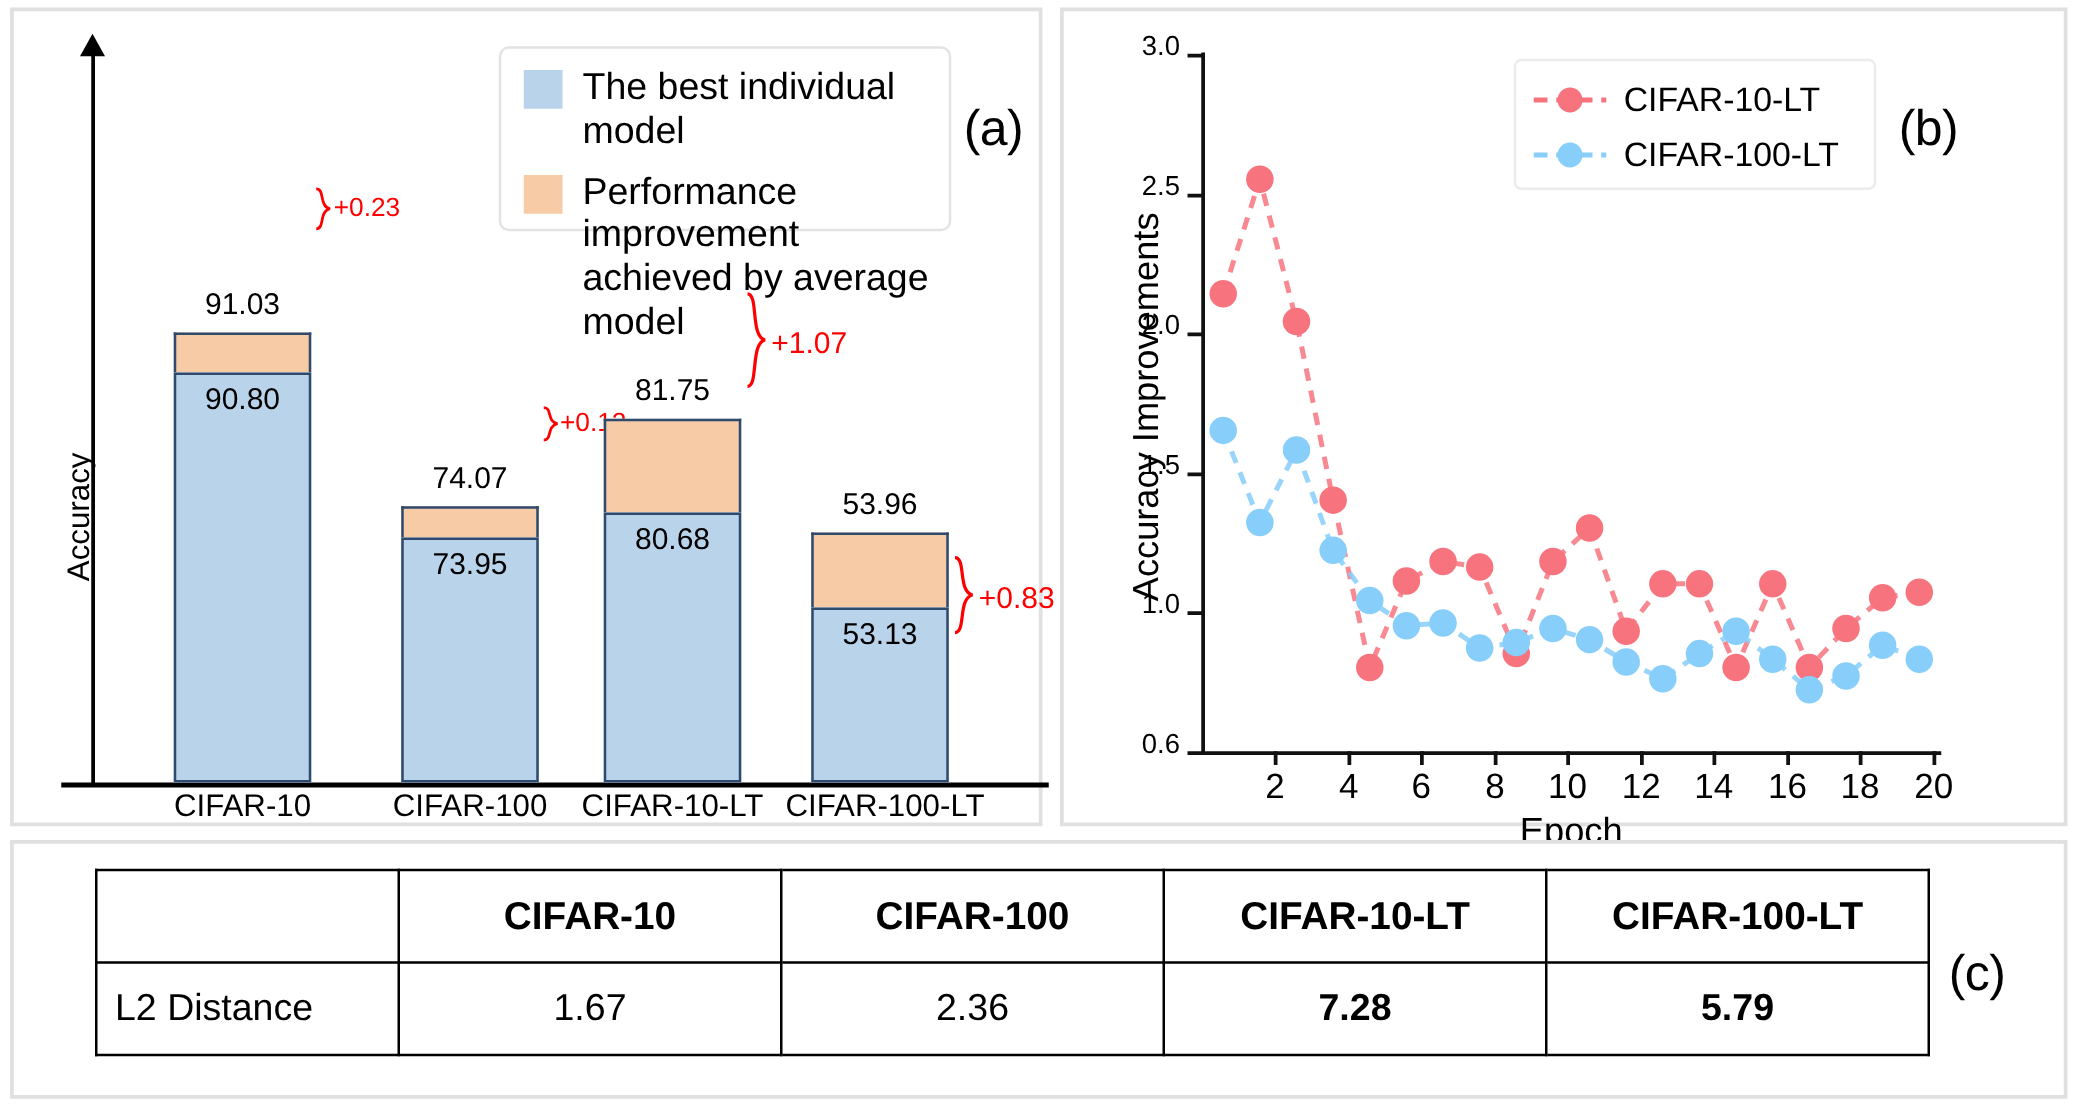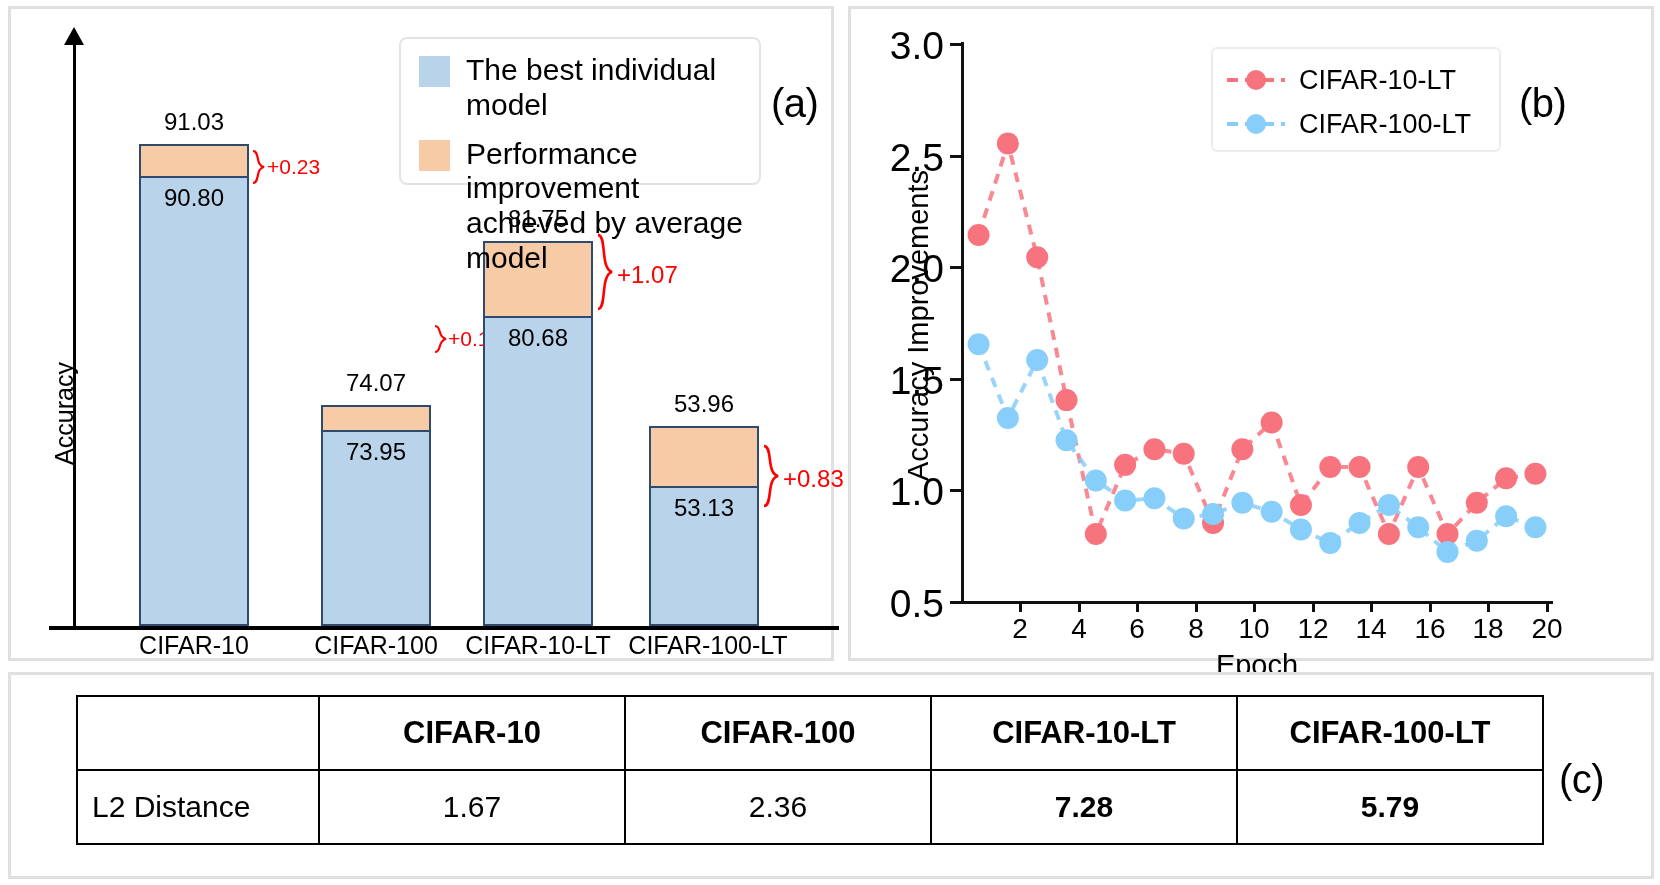--- a/index.html
+++ b/index.html
@@ -148,21 +148,21 @@
   }
   .b-ytick {
     position: absolute;
     left: 99px; width: 12px; height: 3px; background: #111;
   }
   .b-ytick-label {
     position: absolute;
     right: 713px;
     width: 90px;
     text-align: right;
-    font-size: 39px;
+    font-size: 22px;
     color: #000;
   }
   .b-xtick { position: absolute; top: 592px; width: 3px; height: 11px; background: #111; }
   .b-xtick-label {
     position: absolute;
     top: 604px;
     width: 60px;
     margin-left: -30px;
     text-align: center;
     font-size: 28px;
@@ -232,21 +232,21 @@
 
       <div class="axis-y-arrow"></div>
       <div class="axis-y-line"></div>
       <div class="axis-x-line"></div>
 
       <div class="ylabel-a">Accuracy</div>
 
       <div class="bar-group" style="left:128px; width:110px;">
         <div class="bar-total-label" style="top:-36px;">91.03</div>
         <div class="bar-orange" style="height:32px;"></div>
-        <div class="bar-blue" style="height:450px;">
+        <div class="bar-blue" style="height:328px;">
           <div class="bar-base-label" style="top:6px;">90.80</div>
         </div>
       </div>
       <div class="brace" style="left:240px; top:140px;">
         <svg width="18" height="36" viewBox="0 0 18 36">
           <path d="M2 2 C9 2 4 16 13 18 C4 20 9 34 2 34" fill="none" stroke="#ff0000" stroke-width="2.2"></path>
         </svg>
       </div>
       <div class="delta-label" style="left:256px; top:146px;">+0.23</div>
 
@@ -260,21 +260,21 @@
       <div class="brace" style="left:422px; top:315px;">
         <svg width="18" height="30" viewBox="0 0 18 30">
           <path d="M2 2 C9 2 4 13 13 15 C4 17 9 28 2 28" fill="none" stroke="#ff0000" stroke-width="2.2"></path>
         </svg>
       </div>
       <div class="delta-label" style="left:437px; top:318px;">+0.12</div>
 
       <div class="bar-group" style="left:472px; width:110px;">
         <div class="bar-total-label" style="top:-36px;">81.75</div>
         <div class="bar-orange" style="height:75px;"></div>
-        <div class="bar-blue" style="height:310px;text-decoration:underline;">
+        <div class="bar-blue" style="height:216px;text-decoration:underline;">
           <div class="bar-base-label" style="top:6px;">80.68</div>
         </div>
       </div>
       <div class="brace" style="left:584px; top:224px;">
         <svg width="22" height="78" viewBox="0 0 22 78">
           <path d="M3 2 C12 2 5 36 17 39 C5 42 12 76 3 76" fill="none" stroke="#ff0000" stroke-width="2.6"></path>
         </svg>
       </div>
       <div class="delta-label bold" style="left:606px; top:252px;">+1.07</div>
 
@@ -324,21 +324,21 @@
       <div class="b-ylabel">Accuracy Improvements</div>
       <div class="b-xlabel">Epoch</div>
 
       <div class="b-ytick" style="top:592px;"></div>
       <div class="b-ytick" style="top:480px;"></div>
       <div class="b-ytick" style="top:369px;"></div>
       <div class="b-ytick" style="top:257px;"></div>
       <div class="b-ytick" style="top:146px;"></div>
       <div class="b-ytick" style="top:34px;"></div>
 
-      <div class="b-ytick-label" style="top:573px;">0.5</div>
+      <div class="b-ytick-label" style="top:573px;">0.6</div>
       <div class="b-ytick-label" style="top:461px;">1.0</div>
       <div class="b-ytick-label" style="top:350px;">1.5</div>
       <div class="b-ytick-label" style="top:238px;">2.0</div>
       <div class="b-ytick-label" style="top:127px;">2.5</div>
       <div class="b-ytick-label" style="top:15px;">3.0</div>
 
       <div class="b-xtick" style="left:168px;"></div>
       <div class="b-xtick" style="left:227px;"></div>
       <div class="b-xtick" style="left:285px;"></div>
       <div class="b-xtick" style="left:344px;"></div>

